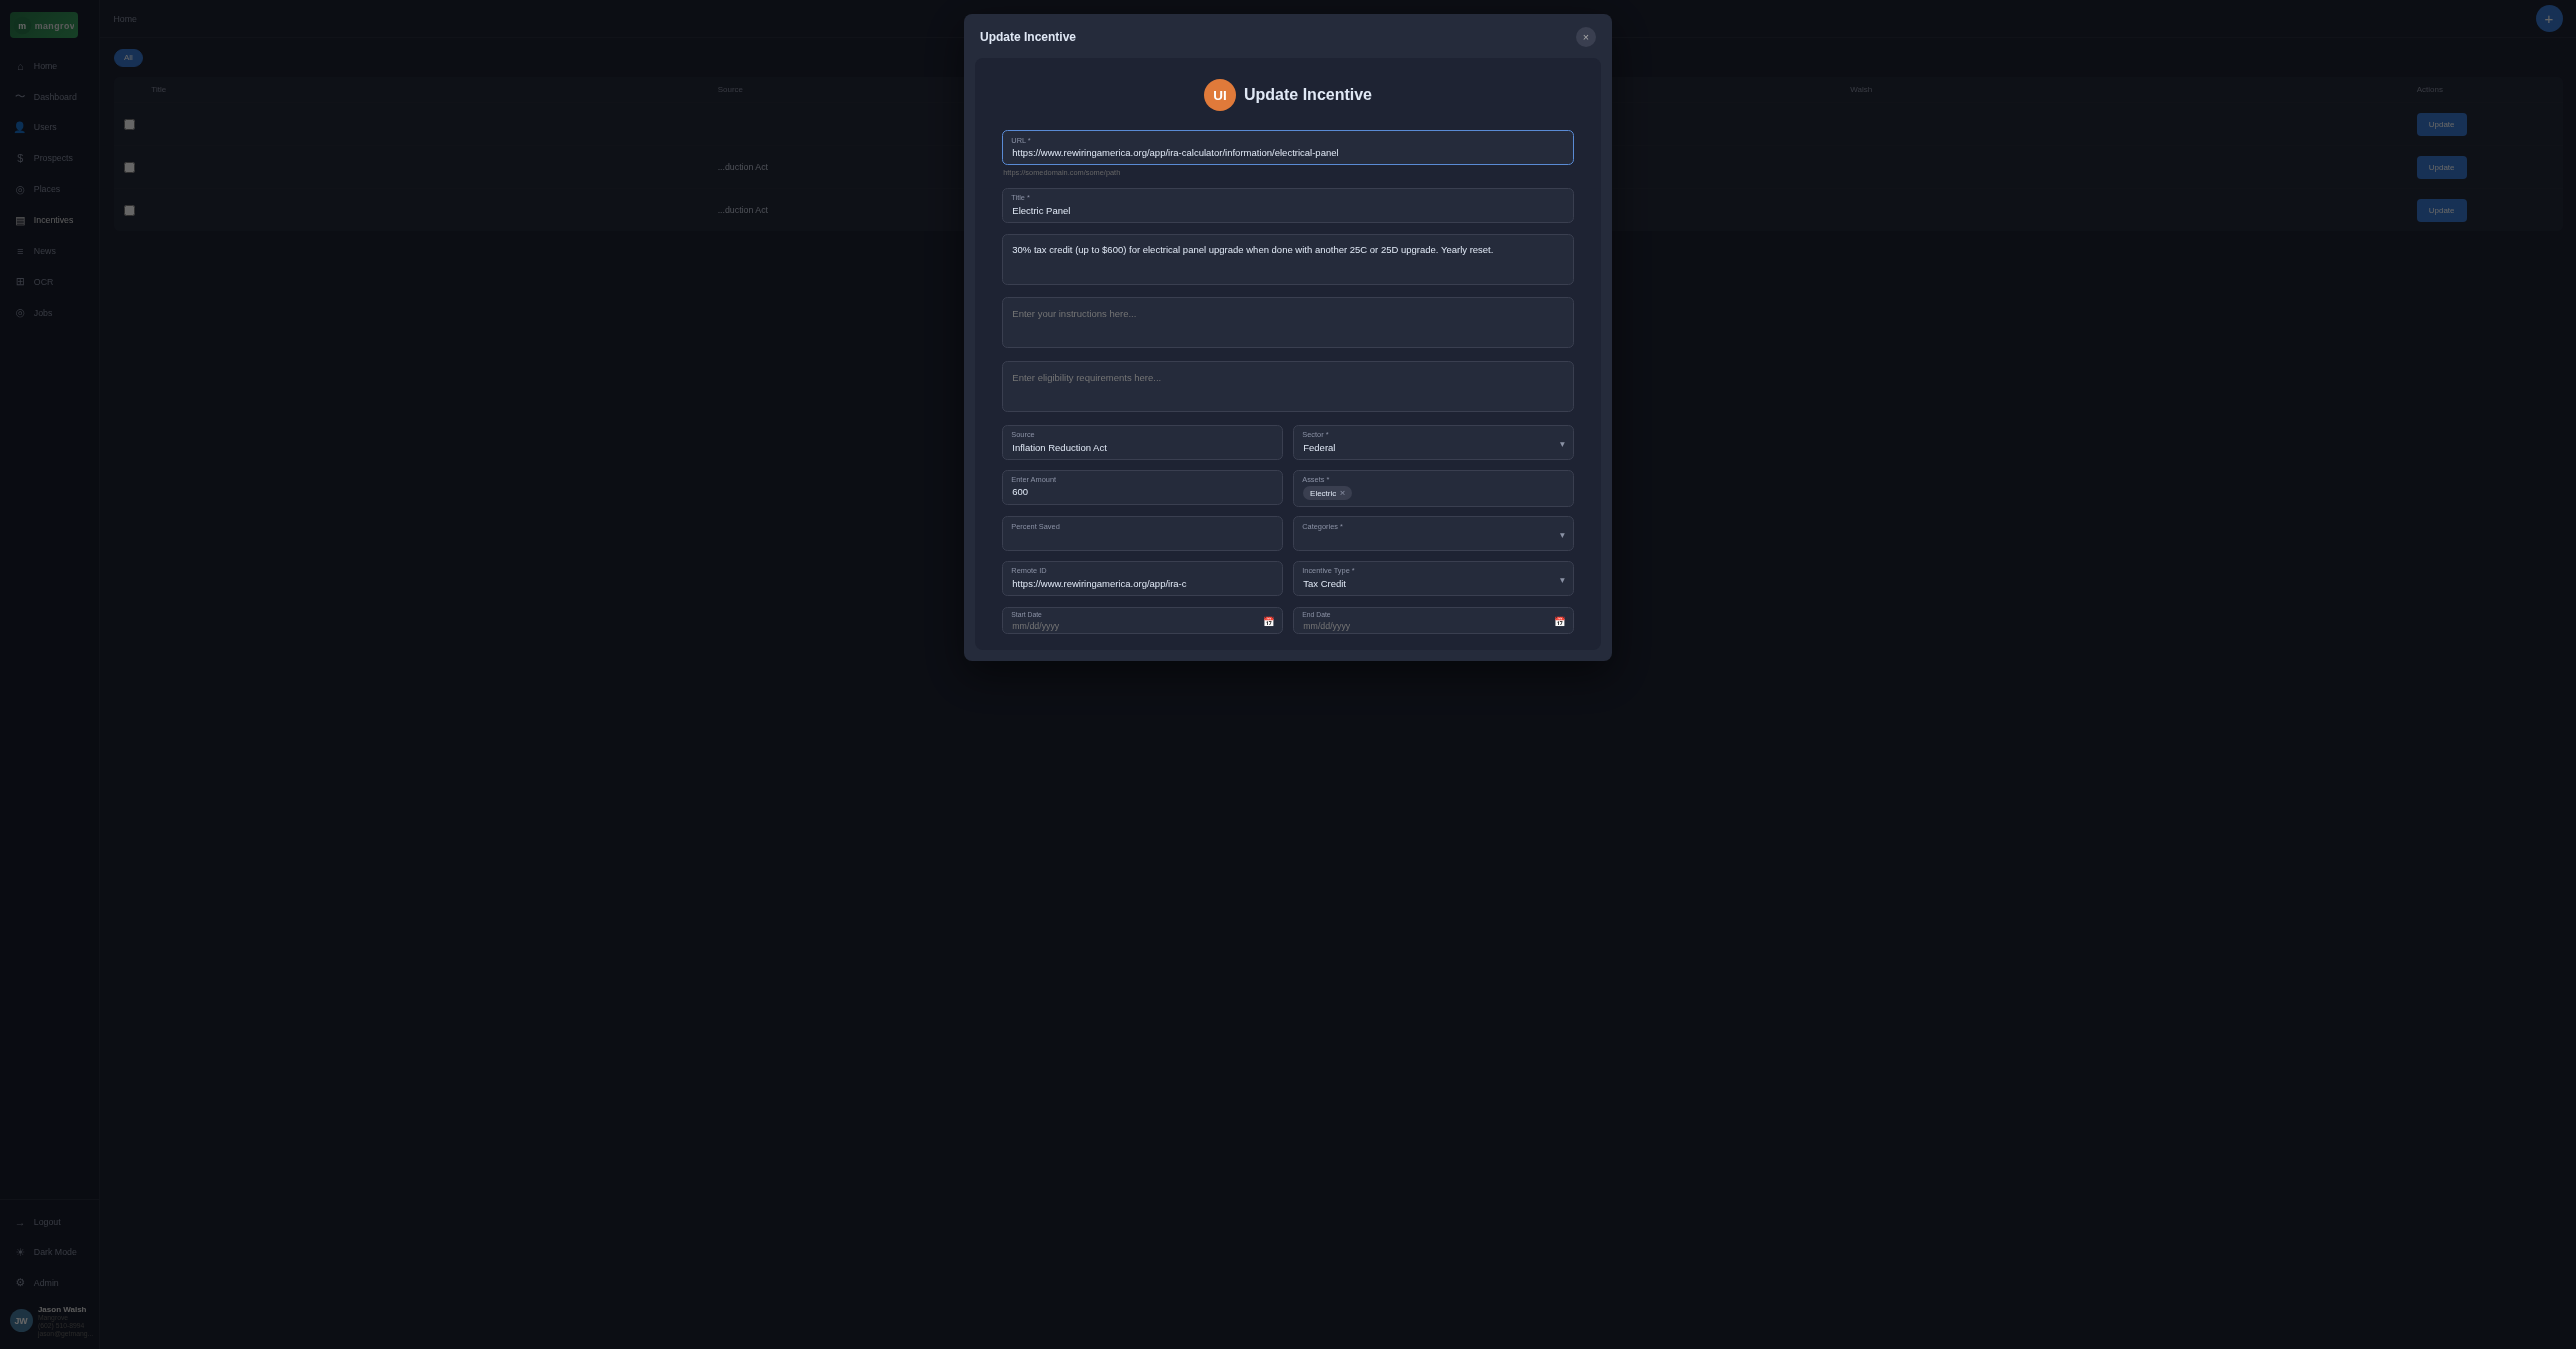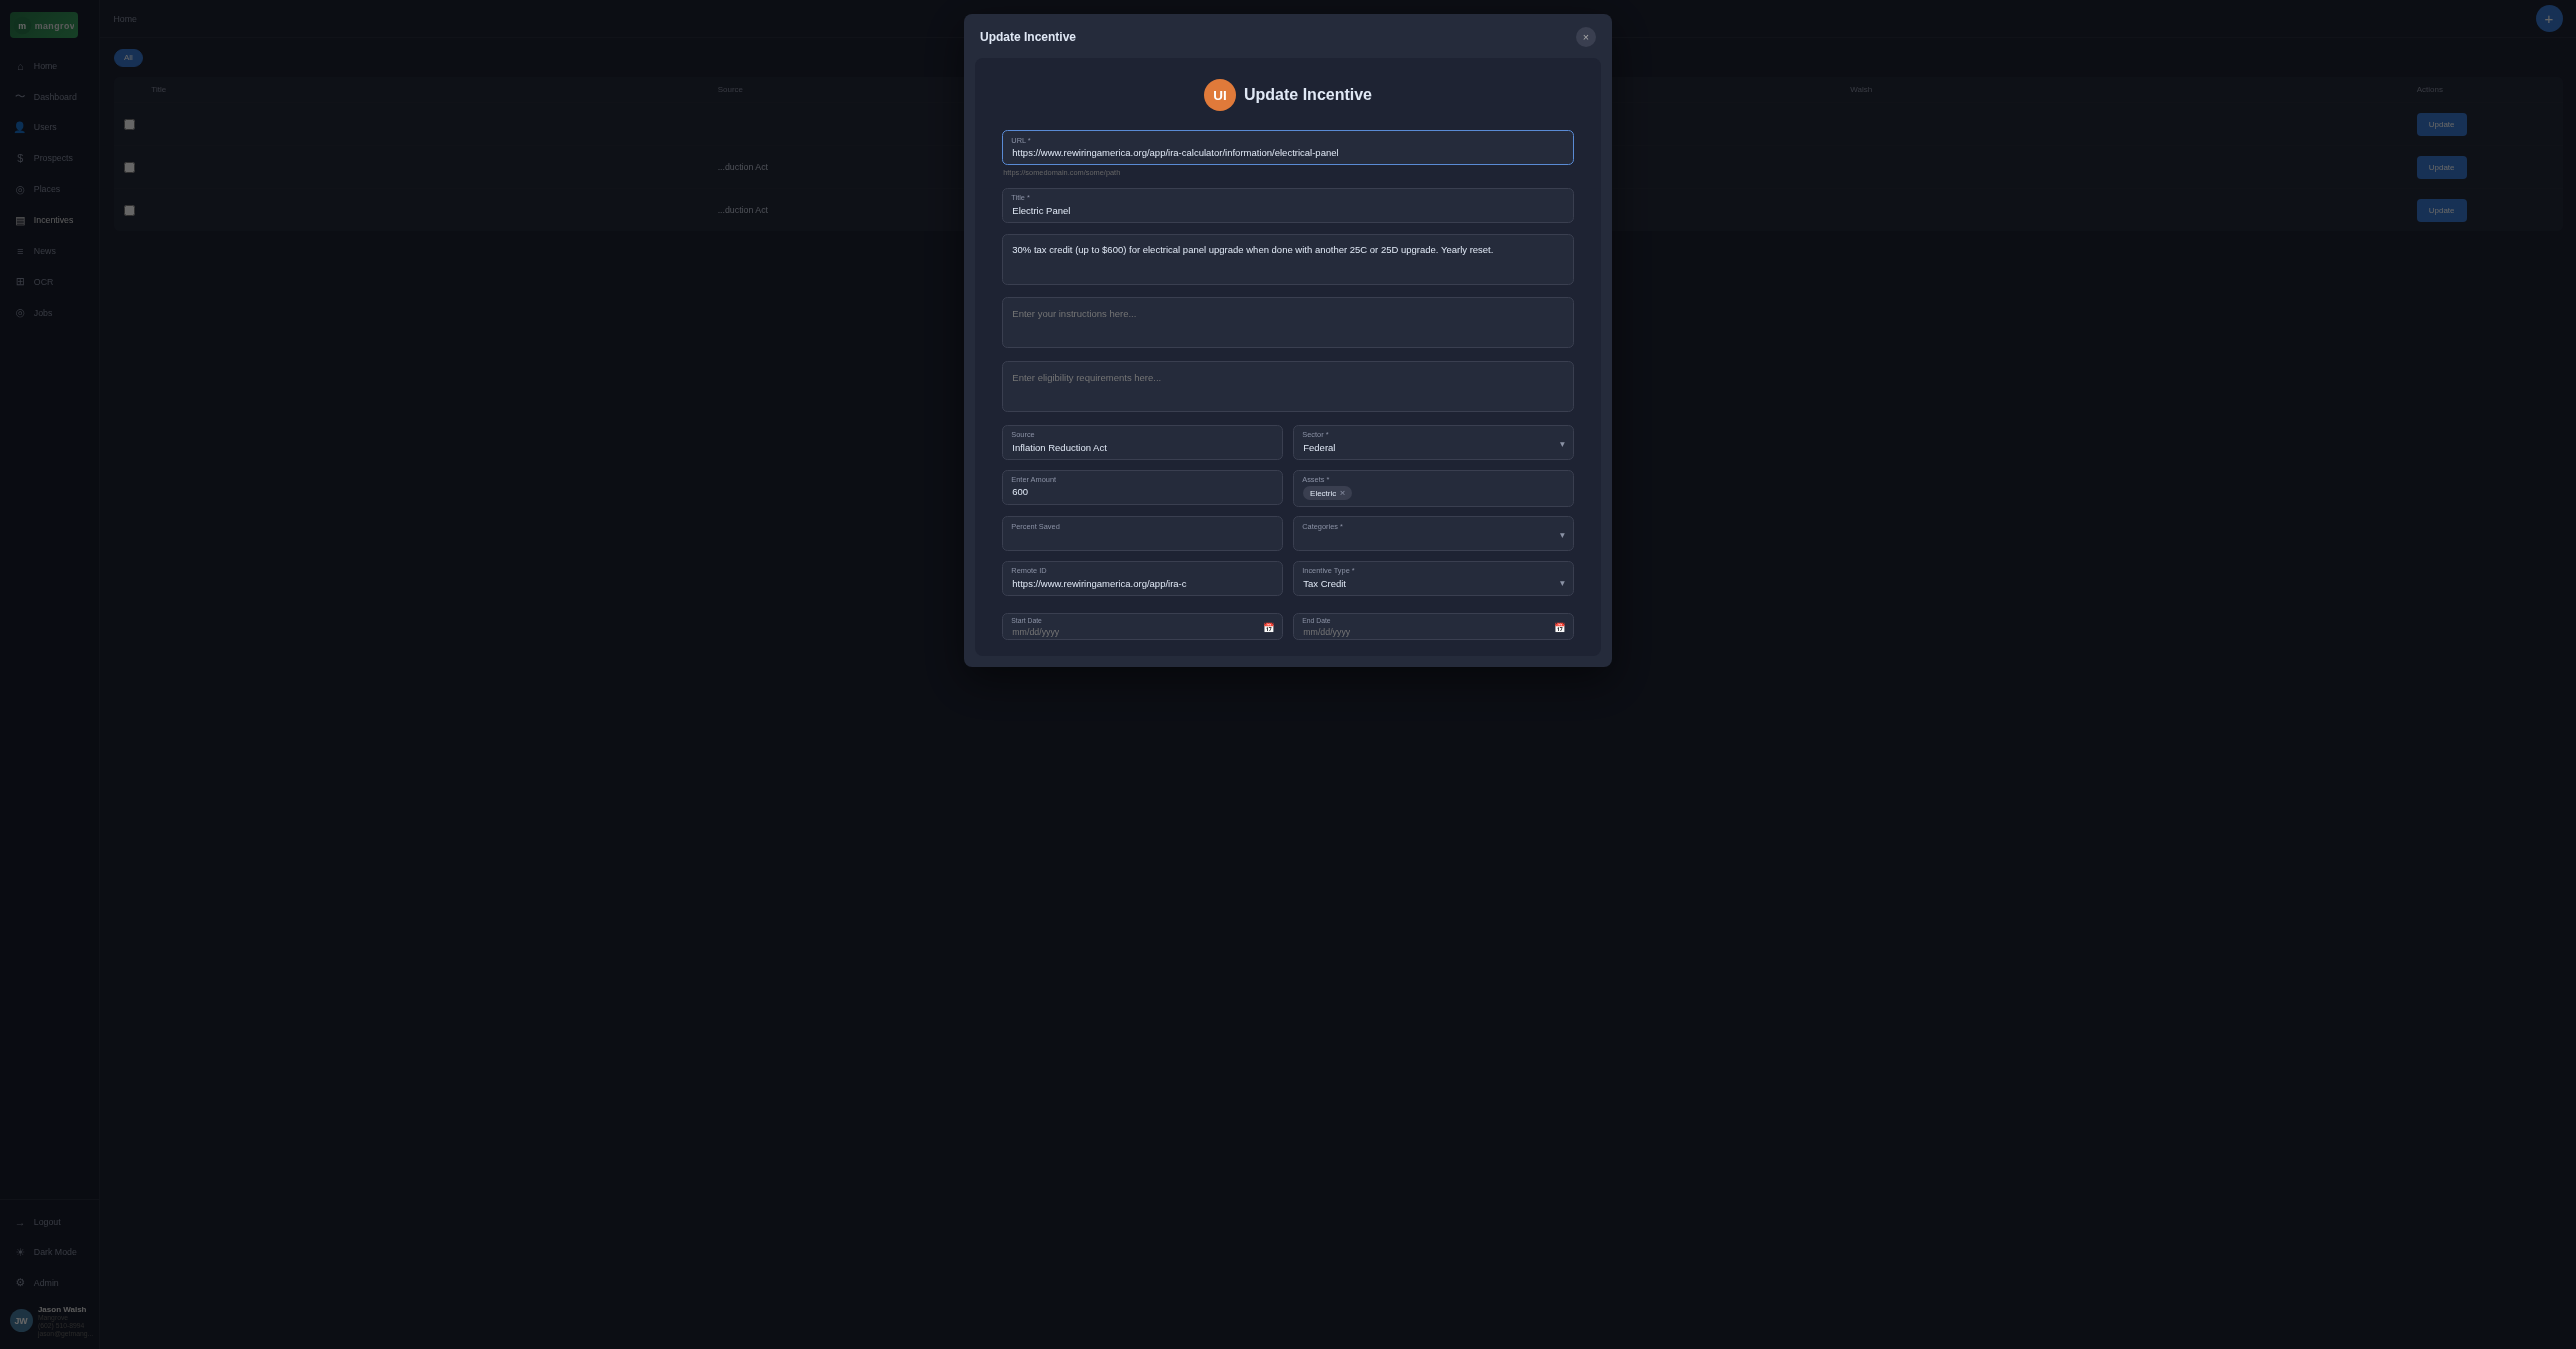--- a/index.html
+++ b/index.html
@@ -335,21 +335,21 @@
         <div class="form-group select-wrap" style="margin-bottom:0">
           <label class="form-label">Categories *</label>
           <select class="form-select">
             <option value=""></option>
           </select>
           <span class="select-arrow">▾</span>
         </div>
       </div>
 
       <div class="form-grid-2" style="margin-top:9.5px">
-        <div class="form-group" style="margin-bottom:8px">
+        <div class="form-group" style="margin-bottom:2px">
           <label class="form-label">Remote ID</label>
           <input class="form-input" type="text" id="remote-id-input" value="https://www.rewiringamerica.org/app/ira-c" style="">
         </div>
         <div class="form-group select-wrap" style="margin-bottom:0">
           <label class="form-label">Incentive Type *</label>
           <select class="form-select">
             <option>Tax Credit</option>
             <option>Rebate</option>
             <option>Loan</option>
             <option>Grant</option>

